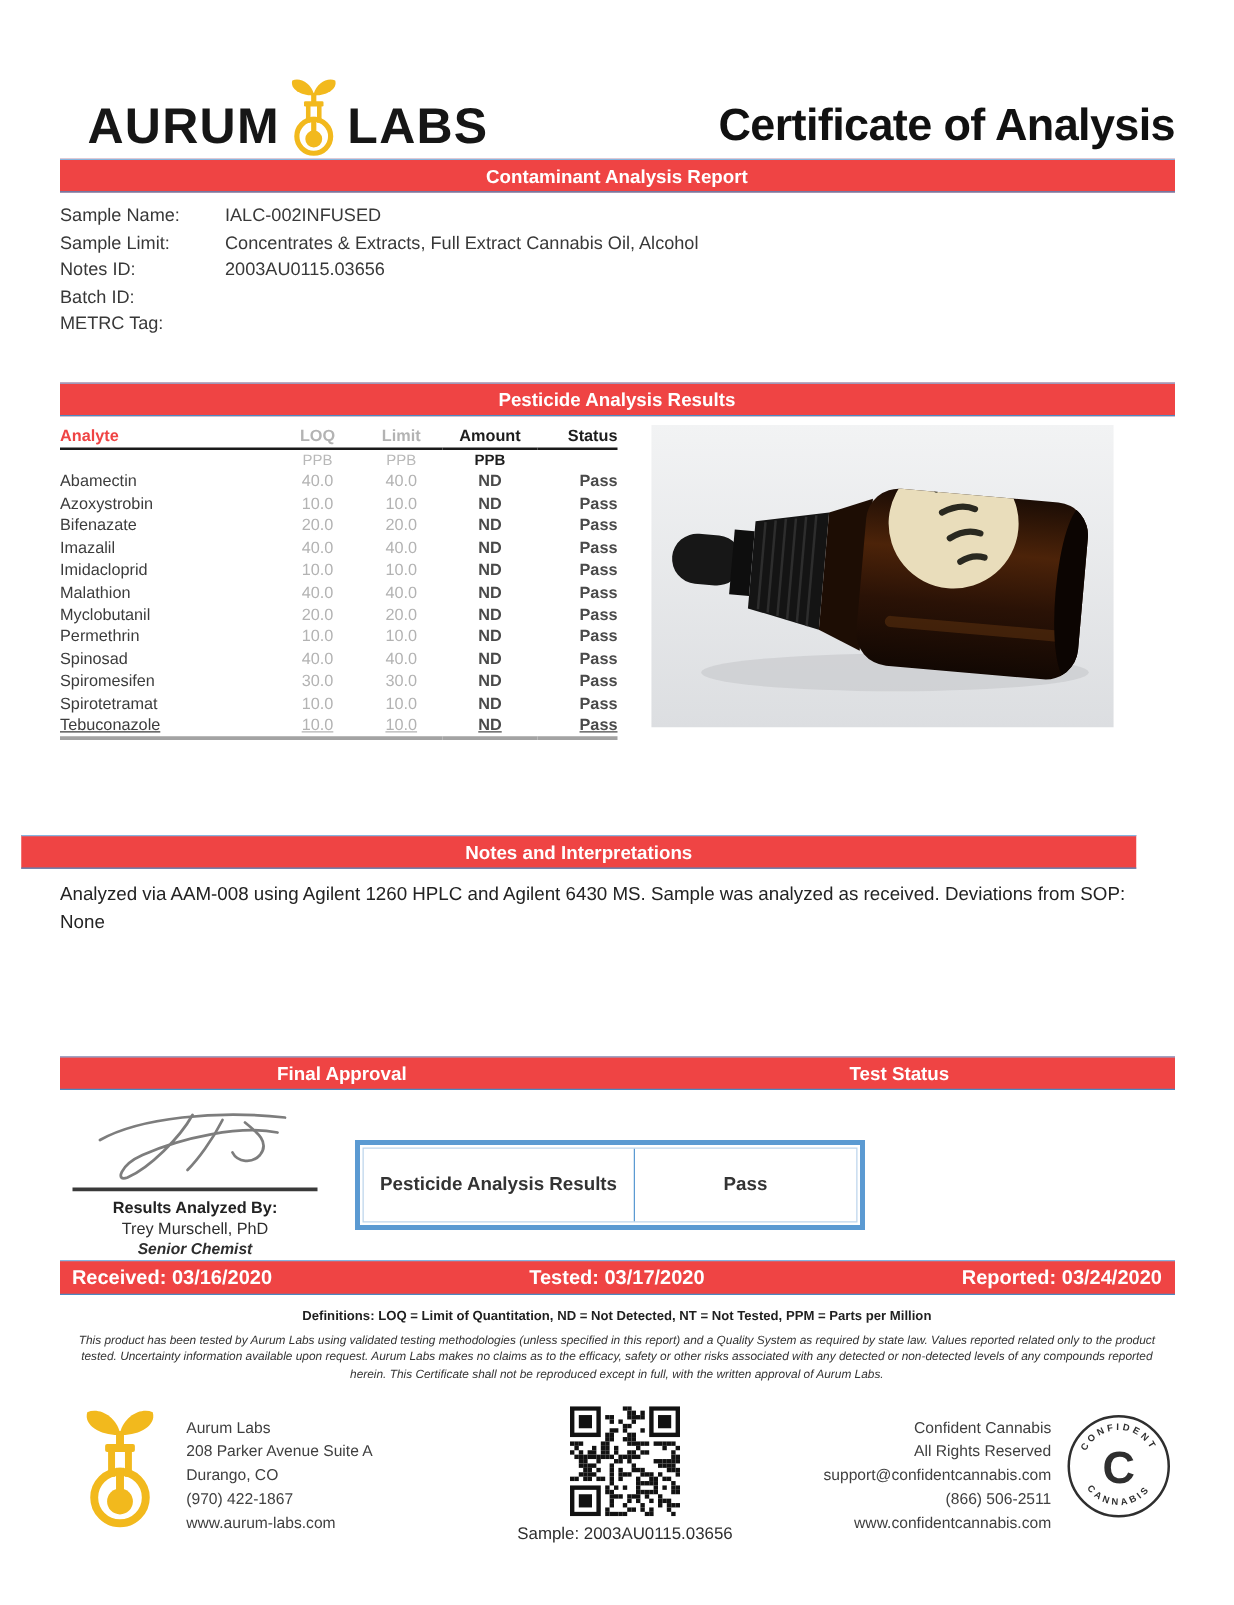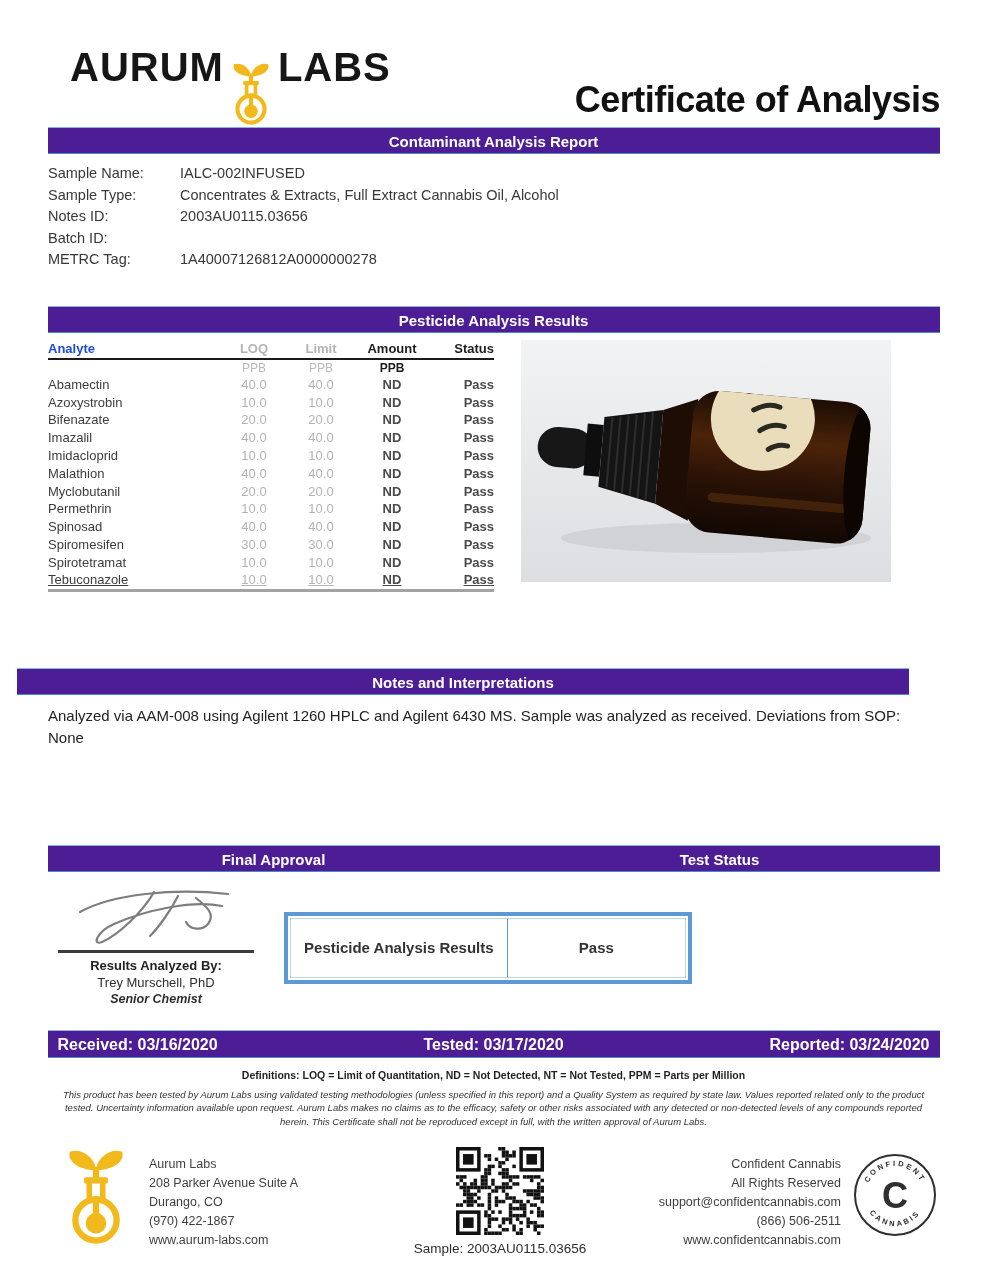--- a/index.html
+++ b/index.html
@@ -2,46 +2,46 @@
 <html><head>
 <meta charset="utf-8">
 <style>
   * { margin:0; padding:0; box-sizing:border-box; }
   html,body { background:#ffffff; }
   body { font-family:"Liberation Sans", sans-serif; color:#3b3b3b; }
   .page { position:relative; width:987px; height:1284px; background:#fff; overflow:hidden; }
 
   
   .header { display:flex; justify-content:space-between; align-items:flex-end; padding:50px 47px 0 70px; }
-  .logo { display:flex; align-items:flex-start; }
+  .logo { display:flex; align-items:flex-end; }
   .logo-word { font-size:40px; font-weight:800; color:#161616; letter-spacing:1px; line-height:0.85; }
   .logo-flask { width:52px; height:68px; margin:0 1px; transform:translateY(10px); }
   .coa-title { font-size:36px; font-weight:800; color:#111; letter-spacing:-0.5px; line-height:1; }
 
   
-  .bar { width:892px; margin:0 auto; height:27px; line-height:27px; background:#4c1d95;
+  .bar { width:892px; margin:0 auto; height:27px; line-height:27px; background:#ef4444;
          color:#fff; font-size:15px; font-weight:bold; text-align:center;
          border-top:1px solid #86b5e0; border-bottom:1px solid #4d88c0; }
   .bar-banner { margin-top:9px; }
 
   
   .sample-info { margin:9px 47px 0 48px; font-size:14.5px; color:#383838; }
   .si-row { display:flex; line-height:21.5px; }
   .si-label { width:132px; }
   .si-value { flex:1; }
 
   .bar-pest { margin-top:35px; }
 
   
   .pest-body { display:flex; margin:7px 47px 0 48px; }
   table.ptable { width:446px; border-collapse:collapse; font-size:13px; table-layout:fixed; }
   .ptable col.w-an { width:172px; } .ptable col.w-loq { width:68px; } .ptable col.w-lim { width:66px; }
   .ptable col.w-amt { width:76px; } .ptable col.w-st { width:64px; }
   .ptable thead th { border-bottom:2px solid #1a1a1a; padding:1px 0 2px; font-size:13px; }
-  .h-an { text-align:left; color:#1d4ed8; } .h-loq,.h-lim { text-align:center; color:#b3b3b3; }
+  .h-an { text-align:left; color:#ef4444; } .h-loq,.h-lim { text-align:center; color:#b3b3b3; }
   .h-amt { text-align:center; color:#1d1d1d; } .h-st { text-align:right; color:#1d1d1d; }
   .ptable .units td { padding:1px 0; color:#b9b9b9; font-size:12px; }
   .ptable tbody td { padding:1.4px 0; }
   .c-an { text-align:left; color:#3c3c3c; }
   .c-loq,.c-lim { text-align:center; color:#b3b3b3; }
   .c-amt { text-align:center; color:#4a4a4a; font-weight:bold; }
   .c-st { text-align:right; color:#4a4a4a; font-weight:bold; }
   .ptable tbody tr:last-child td { border-bottom:3px solid #a3a3a3;text-decoration:underline; }
   .photo { margin-left:27px; width:370px; height:242px; }
 
@@ -61,21 +61,21 @@
   .sig-name { font-size:13px; color:#2e2e2e; line-height:17px; }
   .sig-title { font-size:12.5px; font-style:italic; font-weight:600; color:#2e2e2e; line-height:17px; }
   .status-box { margin-left:30px; margin-top:26px; width:408px; height:72px;
                 border:4px solid #5b9ad2; background:#fff; padding:2px; }
   .status-inner { height:100%; border:1px solid #bdd5ec; display:flex; }
   .status-cell { display:flex; align-items:center; justify-content:center; font-size:15px; color:#333; }
   .status-test { width:55%; border-right:1px solid #5b9ad2; font-weight:bold; }
   .status-result { flex:1; font-weight:600; }
 
   
-  .bar-dates { margin-top:22px; height:28px; line-height:28px; display:flex;
+  .bar-dates { height:28px; line-height:28px; display:flex;
                justify-content:space-between; padding:0 10px; font-size:16px; text-align:left; }
 
   .definitions { margin-top:11px; text-align:center; font-size:10.5px; font-weight:600; color:#1f1f1f; }
   .disclaimer { margin:7px auto 0; width:872px; text-align:center; font-size:9.5px;
                 font-style:italic; line-height:13.5px; color:#333; }
 
   
   .footer { display:flex; margin-top:19px; padding-left:55px; align-items:flex-start; }
   .foot-flask { width:82px; height:100px; }
   .lab-info { margin-left:12px; width:192px; font-size:12.5px; line-height:19px; color:#3f3f3f; padding-top:8px; }
@@ -110,34 +110,33 @@
   </div>
 
   <div class="bar bar-banner">Contaminant Analysis Report</div>
 
   <div class="sample-info">
     <div class="si-row">
       <span class="si-label">Sample Name:</span>
       <span class="si-value">IALC-002INFUSED</span>
     </div>
     <div class="si-row">
-      <span class="si-label">Sample Type:</span>
+      <span class="si-label">Sample Limit:</span>
       <span class="si-value">Concentrates &amp; Extracts, Full Extract Cannabis Oil, Alcohol</span>
     </div>
     <div class="si-row">
       <span class="si-label">Notes ID:</span>
       <span class="si-value">2003AU0115.03656</span>
     </div>
     <div class="si-row">
       <span class="si-label">Batch ID:</span>
       <span class="si-value"></span>
     </div>
     <div class="si-row">
       <span class="si-label">METRC Tag:</span>
-      <span class="si-value">1A40007126812A0000000278</span>
     </div>
   </div>
 
   <div class="bar bar-pest">Pesticide Analysis Results</div>
 
   <div class="pest-body">
     <table class="ptable">
       <colgroup>
           <col class="w-an">
           <col class="w-loq">

